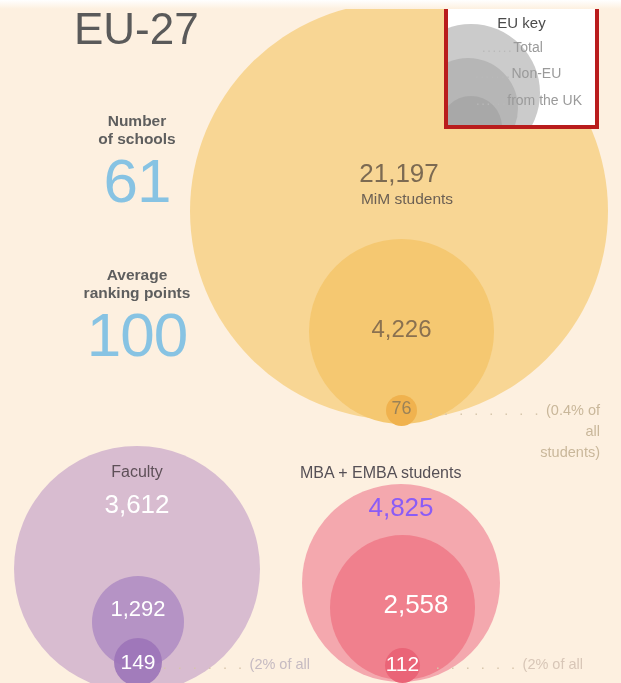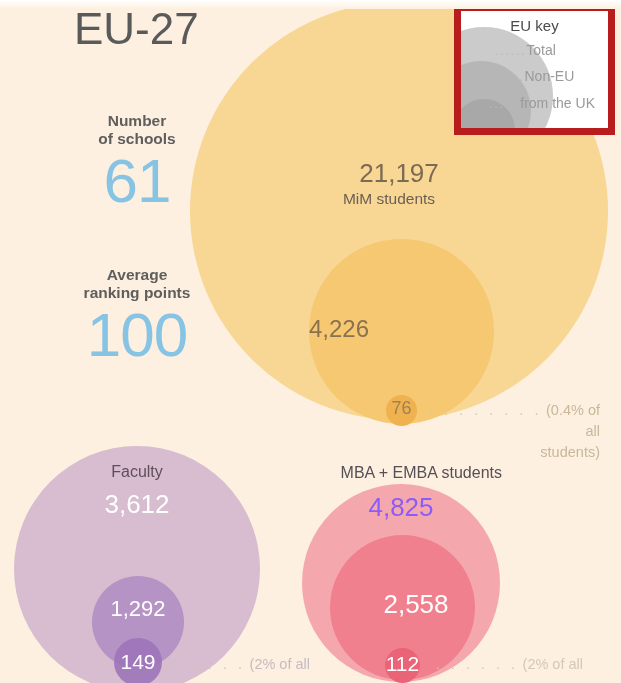--- a/index.html
+++ b/index.html
@@ -92,32 +92,32 @@
     position: absolute;
     left: 190px; top: 158px;
     width: 418px;
     text-align: center;
     font-size: 26px;
     color: #7C6A52;
     z-index: 10;
   }
   .mim-total-sub {
     position: absolute;
-    left: 178px; top: 190px;
+    left: 196px; top: 190px;
     width: 422px;
     text-align: center;
     font-size: 15.5px;
     color: #6C6054;
     z-index: 10;
   }
   .mim-mid-num {
     position: absolute;
     left: 309px; top: 315px;
     width: 185px;
-    text-align: left;
+    text-align: center;
     font-size: 24px;
     color: #8A7150;
     z-index: 10;
   }
   .mim-small-num {
     position: absolute;
     left: 386px; top: 398px;
     width: 31px;
     text-align: center;
     font-size: 18px;
@@ -223,21 +223,21 @@
   .mba-small {
     left: 385px; top: 648px;
     width: 35px; height: 35px;
     background: #EA6477;
     z-index: 6;
   }
   .mba-label {
     position: absolute;
     left: 300px; top: 464px;
     width: 202px;
-    text-align: right;
+    text-align: left;
     font-size: 16px;
     color: #565056;
     z-index: 10;
     white-space: nowrap;
   }
   .mba-total {
     position: absolute;
     left: 302px; top: 492px;
     width: 198px;
     text-align: center;
@@ -270,24 +270,24 @@
     text-align: right;
     font-size: 14.5px;
     color: #D8C6B7;
     line-height: 1.45;
     z-index: 11;
   }
 
   
   .legend {
     position: absolute;
-    left: 454px; top: 4px;
+    left: 444px; top: 4px;
     width: 147px; height: 117px;
     background: #FFFFFF;
-    border: 7px solid #b91c1c;
+    border: 4px solid #b91c1c;
     z-index: 30;
     overflow: hidden;
   }
   .legend-title {
     position: absolute;
     left: 0; top: 6px;
     width: 147px;
     text-align: center;
     font-size: 15px;
     color: #4B4B4B;

